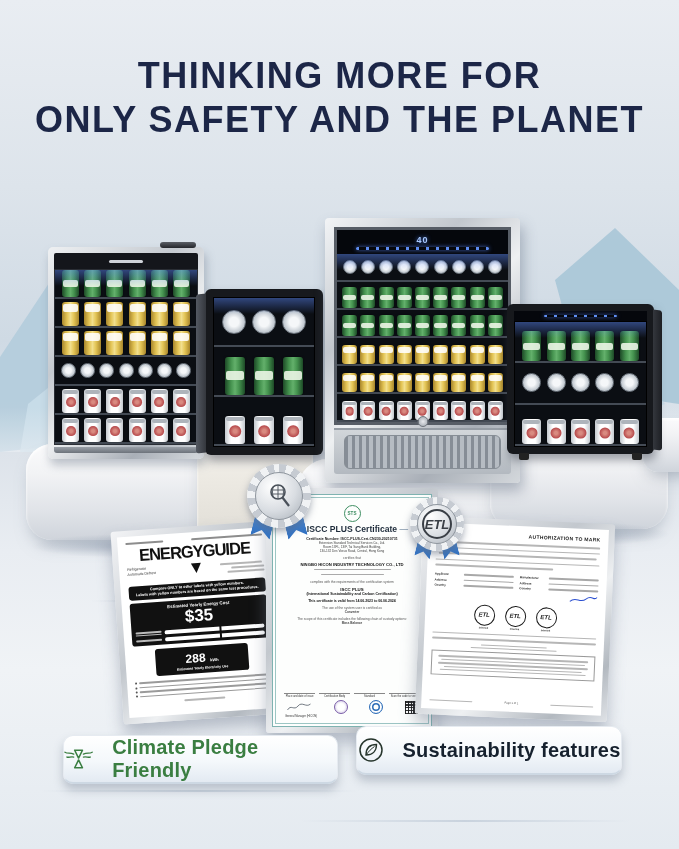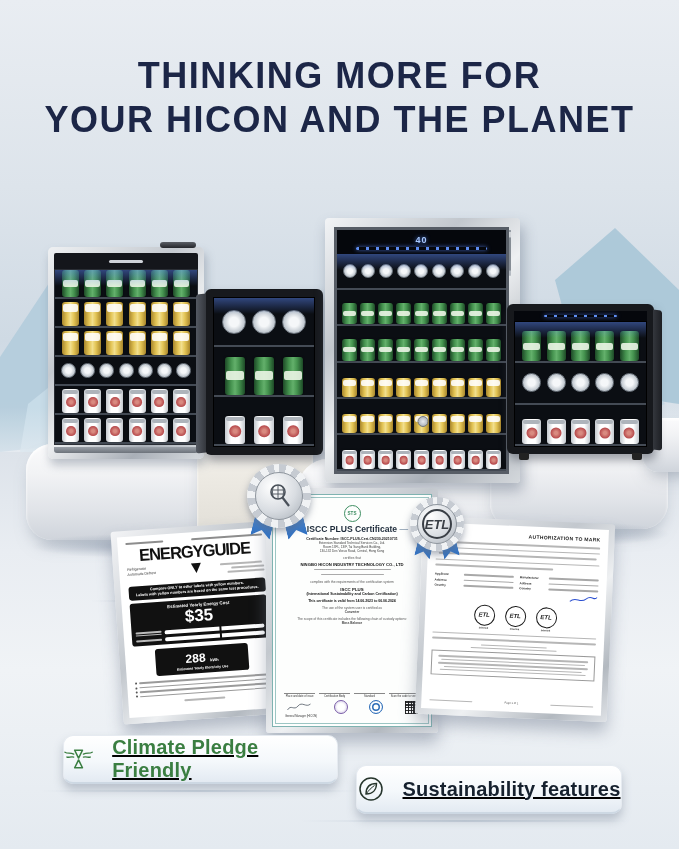--- a/index.html
+++ b/index.html
@@ -51,21 +51,21 @@
   .f1-base{height:6px;margin-top:2px;background:linear-gradient(180deg,#9aa0a8,#6d737b);border-radius:0 0 3px 3px;}
   
   .f2{left:205px;top:289px;width:102px;height:150px;--cw:20px;--ch:34px;--cs:22px;border-radius:6px;
     background:#17191d;box-shadow:2px 6px 10px rgba(70,76,88,.5);display:flex;flex-direction:column;padding:8px;}
   .f2::before{content:"";position:absolute;left:-9px;top:5px;bottom:2px;width:10px;background:linear-gradient(90deg,#545962,#34373d);transform:skewY(-6deg);border-radius:3px 0 0 3px;}
   .f2 .interior{border:1px solid #000;}
   .f2 .can-lite{height:28px;}
   
   .f3{left:325px;top:218px;width:177px;height:247px;--cw:15px;--ch:19px;--cs:12px;border-radius:4px;
     background:linear-gradient(135deg,#f2f4f6,#c2c7cd 30%,#eef0f2 50%,#a9afb7 78%,#d4d8dc);
-    box-shadow:3px 8px 14px rgba(95,108,128,.45);display:flex;flex-direction:row;padding:9px;}
+    box-shadow:3px 8px 14px rgba(95,108,128,.45);display:flex;flex-direction:column;padding:9px;}
   .f3 .door{flex:1;display:flex;flex-direction:column;border:3px solid #575d66;background:#0b0e13;}
   .panel-top{height:24px;background:#05070c;display:flex;flex-direction:column;align-items:center;justify-content:center;gap:2px;}
   .led-display{font-size:9px;font-weight:bold;color:#a9c9ff;text-shadow:0 0 4px #4a7ae0;letter-spacing:1px;}
   .led-dots{width:78%;height:3px;border-radius:2px;background:repeating-linear-gradient(90deg,#5f8df0 0 3px,transparent 3px 10px);box-shadow:0 0 4px rgba(80,125,235,.8);}
   .vent-panel{height:44px;margin-top:3px;background:linear-gradient(180deg,#d2d6da,#b3b9c0);border-top:2px solid #969da5;display:flex;align-items:center;justify-content:center;border-radius:0 0 3px 3px;}
   .vent{width:88%;height:32px;border-radius:6px;border:1px solid #868d95;background:repeating-linear-gradient(90deg,#868d96 0 3px,#b6bcc3 3px 7px);}
   .lock-dot{position:absolute;left:50%;bottom:56px;width:9px;height:9px;border-radius:50%;transform:translateX(-50%);background:radial-gradient(circle,#e8eaee,#9aa1a9);border:1px solid #70767e;z-index:3;}
   
   .f4{left:507px;top:304px;width:133px;height:136px;--cw:19px;--ch:27px;--cs:17px;border-radius:6px;
     background:#17191d;box-shadow:2px 6px 10px rgba(70,76,88,.5);display:flex;flex-direction:column;padding:7px;}
@@ -165,23 +165,23 @@
     border:1px solid #8f969e;display:flex;align-items:center;justify-content:center;}
   .medal-iscc{left:247px;top:464px;}
   .medal-iscc .rosette{width:64px;height:64px;}
   .medal-etl{left:410px;top:497px;}
   .medal-etl .rosette{width:54px;height:54px;}
   .etl-medal-text{font-size:13px;font-weight:bold;font-style:italic;color:#3a3f46;border:2px solid #3a3f46;border-radius:50%;width:26px;height:26px;display:flex;align-items:center;justify-content:center;}
   
   .badge{position:absolute;z-index:6;height:46px;border-radius:10px;display:flex;align-items:center;justify-content:center;gap:19px;
     background:linear-gradient(180deg,#ffffff 0%,#f4f8fb 55%,#e3eaf2 100%);
     border:1px solid #e6ebf1;border-bottom:2px solid #cdd8e3;
-    box-shadow:0 6px 10px rgba(128,140,158,.45), inset 0 1px 0 #fff;text-decoration:underline;}
+    box-shadow:0 6px 10px rgba(128,140,158,.45), inset 0 1px 0 #fff;}
   .badge1{left:63px;top:735px;width:273px;}
-  .badge2{left:356px;top:765px;width:264px;}
+  .badge2{left:356px;top:726px;width:264px;}
   .badge-label{font-size:20px;font-weight:600;letter-spacing:.2px;}
   .badge1 .badge-label{color:#3a7e41;}
   .badge2 .badge-label{color:#16212e;}
 </style>
 </head>
 <body>
 
 <div class="canvas">
 
   <svg class="mountains" width="679" height="270" viewBox="0 0 679 270">
@@ -198,21 +198,21 @@
     <polygon points="498,162 592,108 665,192 560,235" fill="#c3d9e6" opacity="0.8"></polygon>
     <rect x="0" y="195" width="679" height="75" fill="url(#fog)"></rect>
   </svg>
   <div class="ground"></div>
   <div class="streak" style="left:40px;top:790px;width:320px;"></div>
   <div class="streak" style="left:300px;top:820px;width:330px;"></div>
   <div class="streak" style="left:90px;top:600px;width:220px;"></div>
 
   <div class="title-block">
     <div class="title-line">THINKING MORE FOR</div>
-    <div class="title-line">YOUR HICON AND THE PLANET</div>
+    <div class="title-line">ONLY SAFETY AND THE PLANET</div>
   </div>
 
   <div class="pedestal ped1"></div>
   <div class="pedestal ped2"></div>
   <div class="pedestal ped3"></div>
   <div class="pedestal ped4"></div>
   <div class="pedestal ped5"></div>
   <div class="shadow" style="left:30px;top:534px;width:190px;height:24px;"></div>
   <div class="shadow" style="left:300px;top:556px;width:228px;height:26px;"></div>
   <div class="shadow" style="left:494px;top:522px;width:176px;height:24px;"></div>

